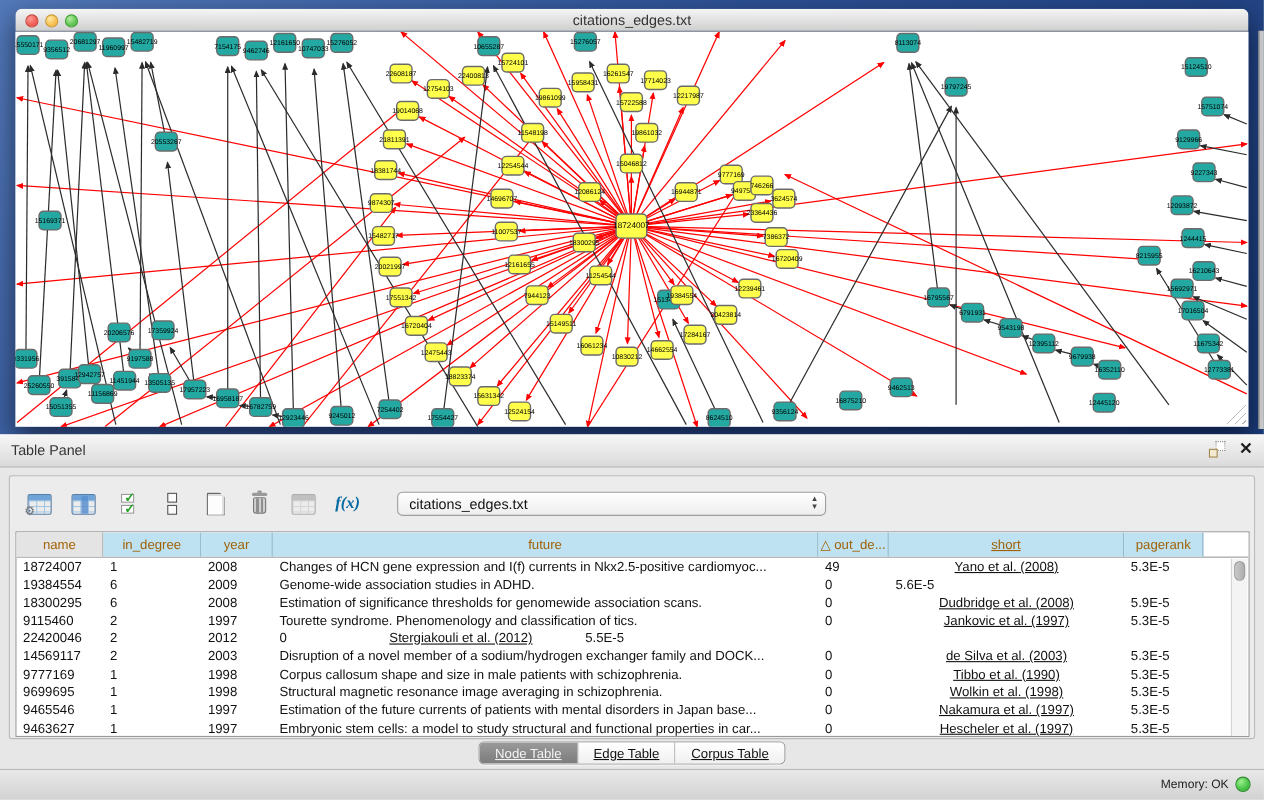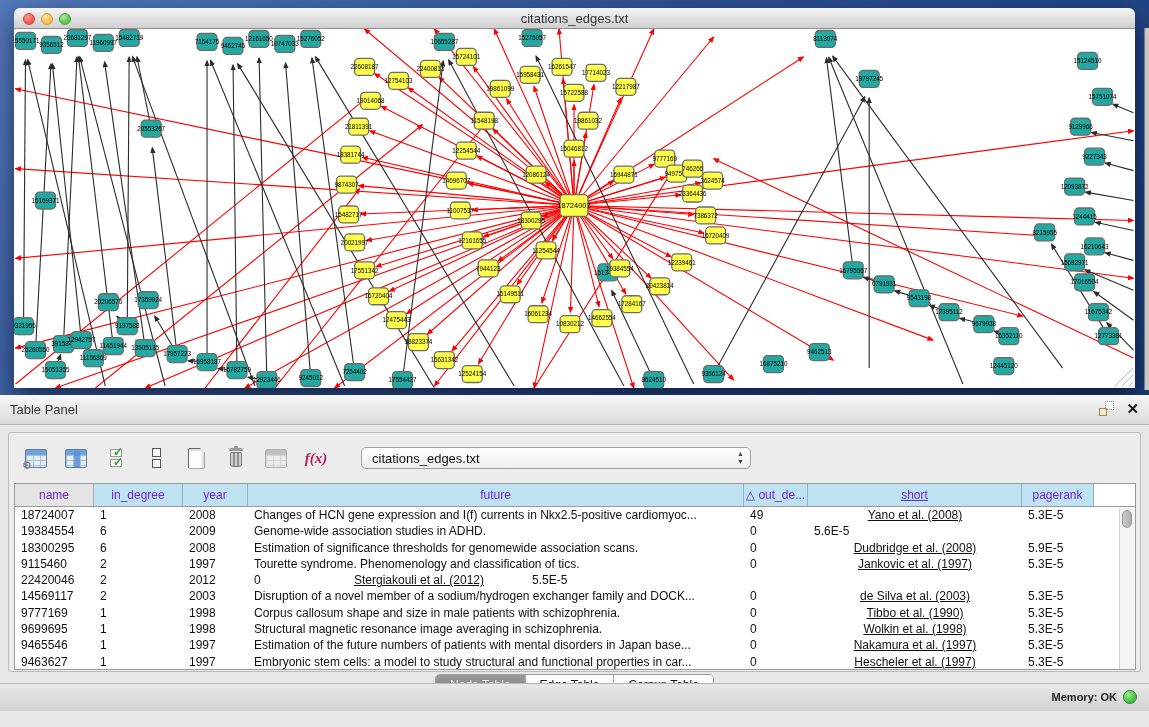--- a/index.html
+++ b/index.html
@@ -37,52 +37,52 @@
   .panel-btns { position:absolute; right:10px; top:6px; display:flex; gap:12px; align-items:center; }
   .float-ic { position:relative; width:15px; height:15px; }
   .float-ic .sq1 { position:absolute; right:0; top:0; width:9px; height:9px; border:1px dotted #8a8a8a; background:#fff; }
   .float-ic .sq2 { position:absolute; left:0; bottom:0; width:8px; height:8px; border:1px solid #a08850; background:#f4ead0; }
   .close-ic { font-size:15px; font-weight:bold; color:#1a1a1a; line-height:15px; }
 
   .inner-box { position:absolute; left:8px; top:37px; width:1133px; height:240px;
     background:#ececec; border:1px solid #bbb; border-radius:3px; }
   .toolbar { position:absolute; left:14px; top:6px; height:38px; display:flex; align-items:center; gap:14px; }
   .tb-ic { width:26px; height:26px; display:flex; align-items:center; justify-content:center; }
-  .fx { font-size:15px; font-style:italic; font-weight:bold; color:#be185d; font-family:"Liberation Serif",serif; }
+  .fx { font-size:15px; font-style:italic; font-weight:bold; color:#0369a1; font-family:"Liberation Serif",serif; }
   .combo { position:relative; margin-left:18px; width:390px; height:22px; border:1px solid #9f9f9f; border-radius:5px;
     background:linear-gradient(#ffffff,#eeeeee); box-shadow:inset 0 1px 0 #fff; }
   .combo-text { position:absolute; left:10px; top:3px; font-size:13px; color:#111; }
   .combo-arrows { position:absolute; right:6px; top:2px; font-size:7px; color:#444; line-height:8px; text-align:center; }
 
   .dtable { position:absolute; left:5px; top:50px; width:1122px; height:187px; background:#fff;
     border:1px solid #9a9a9a; overflow:hidden; }
   .thead { display:flex; height:23px; background:#fff; border-bottom:1px solid #9a9a9a; }
-  .th { font-size:12px; color:#6d28d9; text-align:center; line-height:22px;
+  .th { font-size:12px; color:#a16207; text-align:center; line-height:22px;
     background:#bfe2f2; border-right:1px solid #8fb4c6; overflow:hidden; white-space:nowrap; }
   .th.gray { background:#e4e4e4; border-right:1px solid #aaa; }
   .tbody { position:relative; }
   .trow { display:flex; height:16.3px; line-height:16.3px; font-size:12px; color:#111; }
   .td { overflow:hidden; white-space:nowrap; padding-left:6px; }
   .c0{width:79px;} .c1{width:89px;} .c2{width:65px;} .c3{width:496px;} .c4{width:64px;}
   .c5{width:214px; text-align:center; padding-left:0;text-decoration:underline;} .c6{width:72px;}
   .vsb { position:absolute; right:1px; top:24px; width:15px; height:161px;
     background:#f4f4f4; border-left:1px solid #d4d4d4; }
   .vsb-thumb { position:absolute; left:2px; top:2px; width:10px; height:18px;
     background:linear-gradient(90deg,#c9c9c9,#adadad); border:1px solid #9a9a9a; border-radius:6px; }
 
   .seg-wrap { position:absolute; left:0; top:279px; width:100%; display:flex; justify-content:center; }
   .seg { display:flex; height:21px; border:1px solid #9c9c9c; border-radius:5px; overflow:hidden;
     background:#fff; box-shadow:0 1px 0 rgba(255,255,255,.8); }
   .seg-item { padding:0 14px; font-size:12px; line-height:20px; color:#111;
     background:linear-gradient(#ffffff,#f0f0f0); border-right:1px solid #a8a8a8;text-decoration:underline; }
   .seg-item:last-child { border-right:none; }
   .seg-item.active { background:linear-gradient(#9a9a9a,#7c7c7c); color:#f4f4f4; }
 
-  .status-bar { position:absolute; left:0; top:288px; width:100%; height:28px;
-    background:linear-gradient(#e8e8e8,#d2d2d2); border-top:1px solid #b8b8b8;font-weight:bold; }
+  .status-bar { position:absolute; left:0; top:304px; width:100%; height:28px;
+    background:linear-gradient(#e8e8e8,#d2d2d2); border-top:1px solid #b8b8b8; }
   .mem { position:absolute; right:12px; top:6px; display:flex; align-items:center; gap:6px; }
   .mem-label { font-size:11px; color:#222; }
   .mem-dot { width:14px; height:14px; border-radius:50%;
     background:radial-gradient(circle at 35% 30%,#9ef08e,#3fbf3f 65%); border:1px solid #2e8b2e; }
 
   
   .ic-table { width:22px; height:19px; border:1px solid #5a7ea6; border-radius:2px;
     background:linear-gradient(#dfeefb,#bcd8f0);
     background-image:linear-gradient(#6fa4d8,#6fa4d8),linear-gradient(#9dc4e4 1px,transparent 1px),linear-gradient(90deg,#9dc4e4 1px,transparent 1px);
     background-size:100% 5px,100% 5px,7px 100%; background-repeat:no-repeat,repeat,repeat; position:relative; }
@@ -832,21 +832,21 @@
               <div class="td c2">1998</div>
               <div class="td c3">Structural magnetic resonance image averaging in schizophrenia.</div>
               <div class="td c4">0</div>
               <div class="td c5">Wolkin et al. (1998)</div>
               <div class="td c6">5.3E-5</div>
             </div>
             <div class="trow">
               <div class="td c0">9465546</div>
               <div class="td c1">1</div>
               <div class="td c2">1997</div>
-              <div class="td c3">Estimation of the future numbers of patients with mental disorders in Japan base...</div>
+              <div class="td c3">Estimation of the future currents of patients with mental disorders in Japan base...</div>
               <div class="td c4">0</div>
               <div class="td c5">Nakamura et al. (1997)</div>
               <div class="td c6">5.3E-5</div>
             </div>
             <div class="trow">
               <div class="td c0">9463627</div>
               <div class="td c1">1</div>
               <div class="td c2">1997</div>
               <div class="td c3">Embryonic stem cells: a model to study structural and functional properties in car...</div>
               <div class="td c4">0</div>

